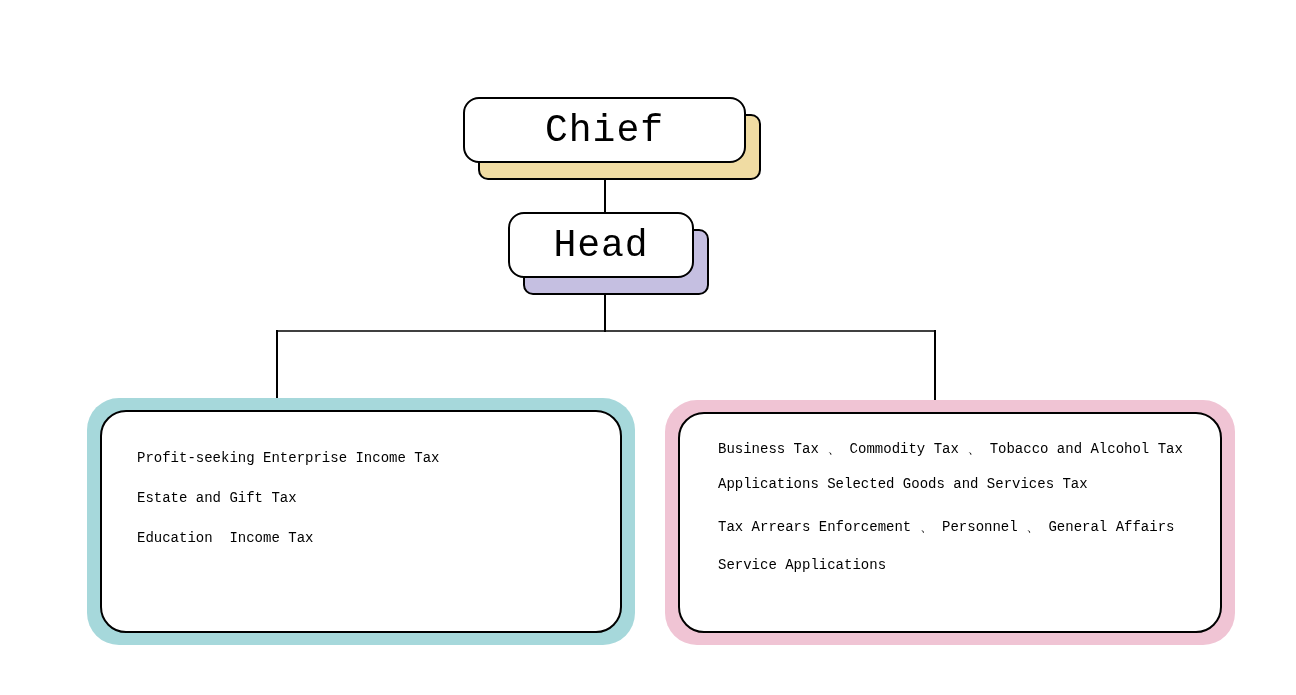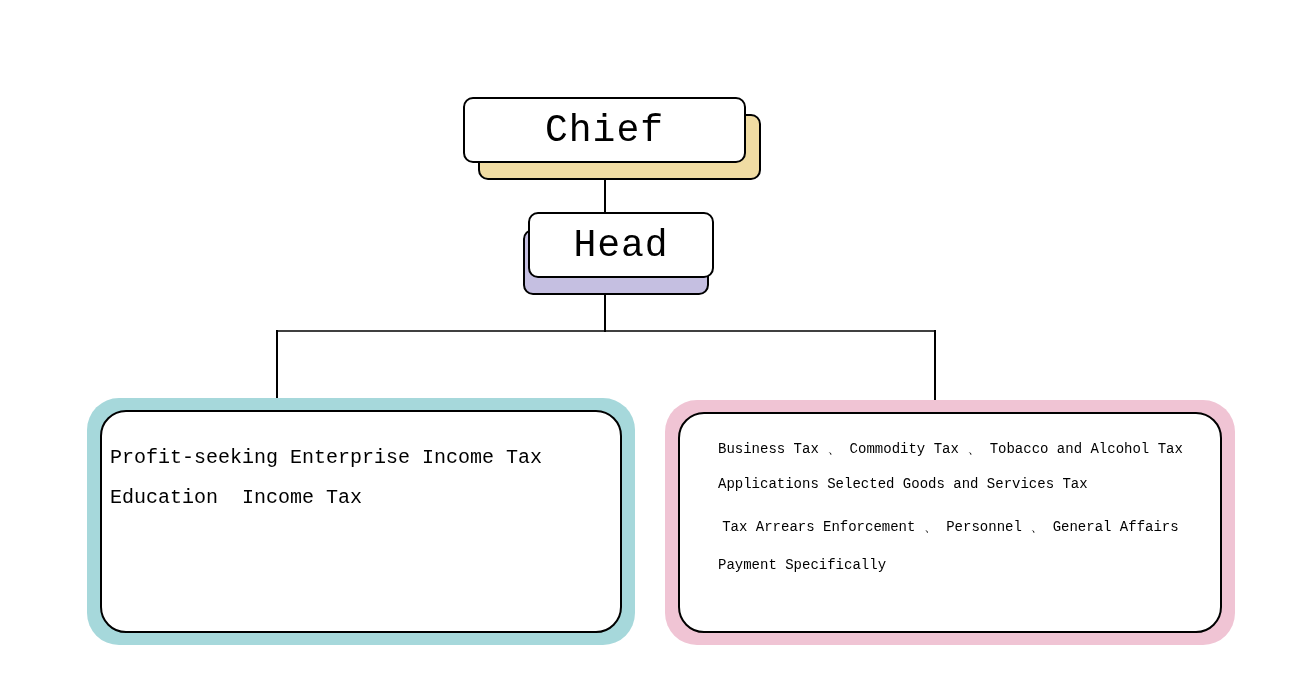--- a/index.html
+++ b/index.html
@@ -28,71 +28,71 @@
   .node-shadow {
     position: absolute;
     border: 2px solid #000000;
     border-radius: 10px;
     box-sizing: border-box;
   }
   .node {
     position: absolute;
     background: #ffffff;
     border: 2px solid #000000;
-    border-radius: 10px;
+    border-radius: 16px;
     box-sizing: border-box;
     display: flex;
     align-items: center;
     justify-content: center;
     font-size: 38px;
     letter-spacing: 1px;
   }
   .chief-shadow { left: 478px; top: 114px; width: 283px; height: 66px; }
   .chief        { left: 463px; top:  97px; width: 283px; height: 66px; }
   .head-shadow  { left: 523px; top: 229px; width: 186px; height: 66px; }
-  .head         { left: 528px; top: 212px; width: 186px; height: 66px; }
+  .head         { left: 508px; top: 212px; width: 186px; height: 66px; }
 
   
   .branch-accent {
     position: absolute;
     border-radius: 32px;
   }
   .branch-box {
     position: absolute;
     background: #ffffff;
     border: 2px solid #000000;
     border-radius: 26px;
     box-sizing: border-box;
   }
   .accent-left { left:  87px; top: 398px; width: 548px; height: 247px; }
   .box-left    { left: 100px; top: 410px; width: 522px; height: 223px; }
   .accent-right{ left: 665px; top: 400px; width: 570px; height: 245px; }
   .box-right   { left: 678px; top: 412px; width: 544px; height: 221px; }
 
   .items-left {
     position: absolute;
-    left: 110px; top: 438px;
-    font-size: 20px;
+    left: 137px; top: 438px;
+    font-size: 14px;
   }
   .items-left .item-line {
     height: 40px;
     line-height: 40px;
     white-space: pre;
   }
   .items-right {
     position: absolute;
     left: 718px; top: 432px;
     font-size: 14px;
   }
   .items-right .item-line {
     height: 35px;
     line-height: 35px;
     white-space: pre;
   }
-  .items-right .item-line.gap-big   { margin-top: 8px; text-align: center; }
+  .items-right .item-line.gap-big   { margin-top: 8px; }
   .items-right .item-line.gap-small { margin-top: 3px; }
 </style>
 </head>
 <body>
 
 <div class="canvas">
 
   <svg class="connectors" viewBox="0 0 1296 695" xmlns="http://www.w3.org/2000/svg">
     <line x1="605" y1="162" x2="605" y2="214" stroke-width="2" stroke="#000000"></line>
     <line x1="605" y1="278" x2="605" y2="332" stroke-width="2" stroke="#000000"></line>
@@ -108,25 +108,26 @@
 
   <div class="node-shadow head-shadow" style="background: rgb(197, 191, 225);"></div>
   <div class="node head">
     <span>Head</span>
   </div>
 
   <div class="branch-accent accent-left" style="background: rgb(166, 216, 219);"></div>
   <div class="branch-box box-left"></div>
   <div class="items-left">
     <div class="item-line">Profit-seeking Enterprise Income Tax</div>
+    <div class="item-line">Estate and Gift Tax</div>
     <div class="item-line">Education  Income Tax</div>
   </div>
 
   <div class="branch-accent accent-right" style="background: rgb(240, 196, 212);"></div>
   <div class="branch-box box-right"></div>
   <div class="items-right">
     <div class="item-line">Business Tax 、 Commodity Tax 、 Tobacco and Alcohol Tax</div>
     <div class="item-line">Applications Selected Goods and Services Tax</div>
     <div class="item-line gap-big">Tax Arrears Enforcement 、 Personnel 、 General Affairs</div>
-    <div class="item-line gap-small">Payment Specifically</div>
+    <div class="item-line gap-small">Service Applications</div>
   </div>
 
 </div>
 
 </body></html>

